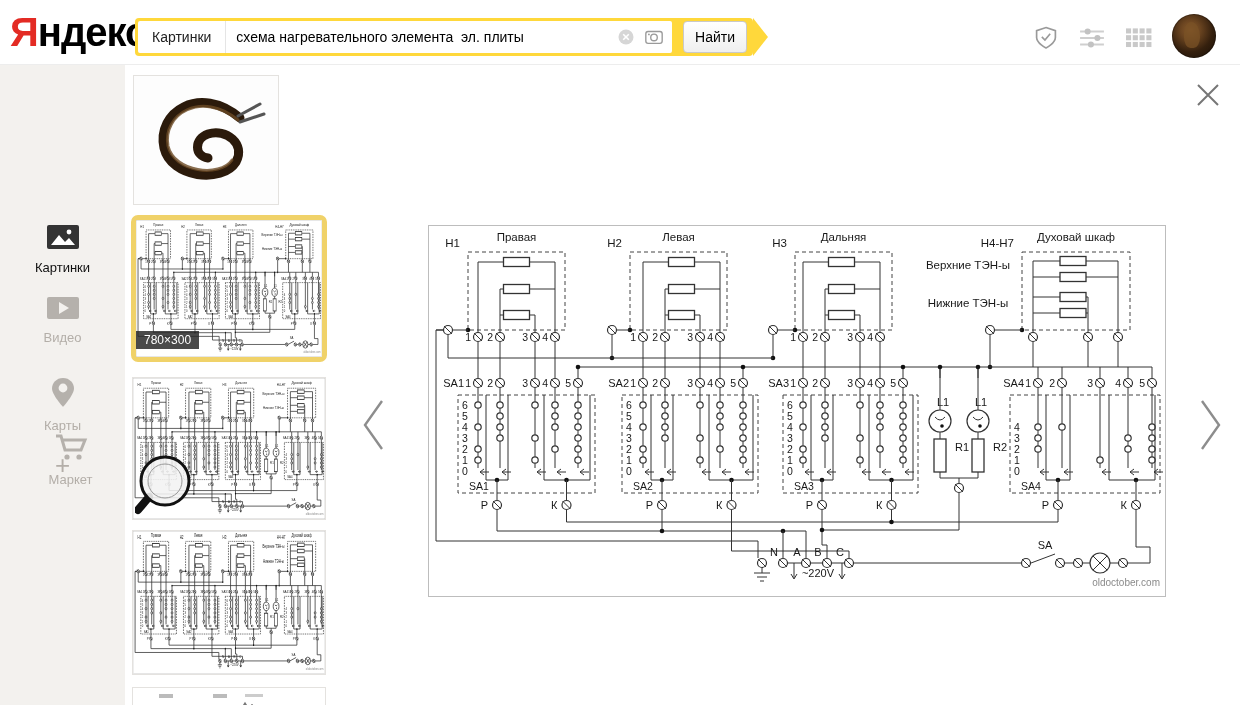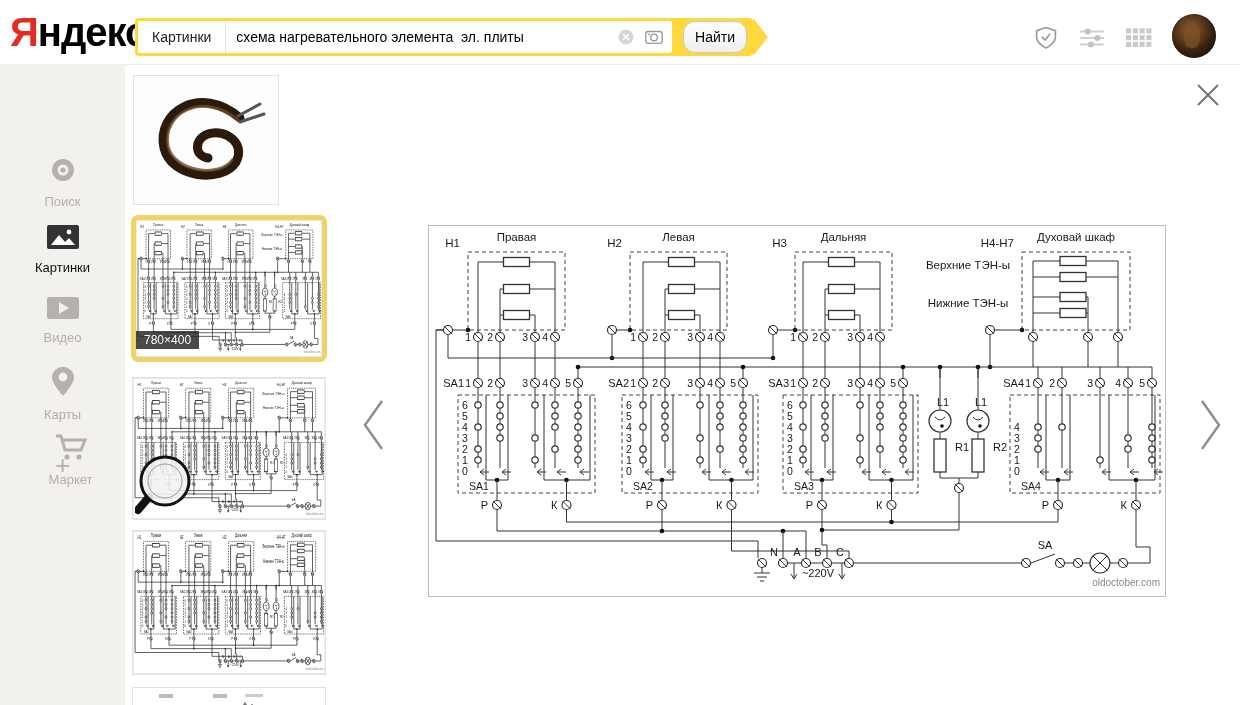--- a/index.html
+++ b/index.html
@@ -21,21 +21,21 @@
                 border-left:15px solid #ffd83b; }
   #search-field { position:absolute; left:3px; top:3px; width:534px; height:32px; background:#fff;
                   border-radius:2px; display:flex; align-items:center; }
   #scope-tab { padding:0 14px; font-size:14px; color:#222; line-height:32px;
                border-right:1px solid #e5e5e5; white-space:nowrap; cursor:pointer; }
   #query { flex:1; border:0; outline:none; font-size:14px; color:#000; padding:0 6px 0 10px;
            font-family:"Liberation Sans",sans-serif; }
   .field-ic { width:20px; height:20px; margin-right:8px; cursor:pointer; flex:0 0 auto; }
   #find-btn { position:absolute; left:548px; top:3px; width:64px; height:32px;
               background:linear-gradient(#ffffff,#efefef); border:1px solid #c9c9c9;
-              border-radius:12px; font-size:14px; color:#000; cursor:pointer;
+              border-radius:4px; font-size:14px; color:#000; cursor:pointer;
               font-family:"Liberation Sans",sans-serif; }
   .hdr-ic { position:absolute; top:26px; width:26px; height:24px; cursor:pointer; }
   #avatar { position:absolute; left:1172px; top:14px; width:44px; height:44px; border-radius:50%;
             cursor:pointer; overflow:hidden;
             background:radial-gradient(circle at 42% 36%, #8a5c2e 0%, #6a4420 26%, #35200e 58%, #140d06 100%);
             box-shadow:inset 0 0 0 1px rgba(0,0,0,.25); }
   #avatar::after { content:""; position:absolute; left:12px; top:8px; width:16px; height:26px;
                    background:#7a5226; border-radius:45% 55% 40% 40%; opacity:.75; }
 
   
@@ -135,35 +135,30 @@
       <rect x="18" y="6" width="4.5" height="4.5" fill="#c9c9c9"></rect>
       <rect x="0" y="12" width="4.5" height="4.5" fill="#c9c9c9"></rect>
       <rect x="6" y="12" width="4.5" height="4.5" fill="#c9c9c9"></rect>
       <rect x="12" y="12" width="4.5" height="4.5" fill="#c9c9c9"></rect>
       <rect x="18" y="12" width="4.5" height="4.5" fill="#c9c9c9"></rect>
     </svg>
   <div id="avatar"></div>
 </div>
 
 <div id="sidebar">
-    <div class="side-item" style="top: 90px;"><span><svg width="30" height="30" viewBox="0 0 30 30">
-          <circle cx="15" cy="15" r="11" fill="#b5b1ac"></circle>
-          <circle cx="15" cy="15" r="5.5" fill="#f3f1ee"></circle>
-          <circle cx="15" cy="15" r="2.6" fill="#b5b1ac"></circle>
-        </svg></span><span class="lbl">Поиск</span></div>
     <div class="side-item active" style="top: 160px;"><span><svg width="32" height="26" viewBox="0 0 32 26">
           <rect width="32" height="24" rx="2" fill="#333"></rect>
           <circle cx="22" cy="7" r="2.4" fill="#fff"></circle>
           <path d="M4 20 L12 10 L18 17 L22 13 L28 20 Z" fill="#fff"></path>
         </svg></span><span class="lbl">Картинки</span></div>
     <div class="side-item" style="top: 232px; text-align: center;"><span><svg width="32" height="24" viewBox="0 0 32 24">
           <rect width="32" height="22" rx="2" fill="#b5b1ac"></rect>
           <path d="M12 5 L22 11 L12 17 Z" fill="#f3f1ee"></path>
         </svg></span><span class="lbl">Видео</span></div>
-    <div class="side-item" style="top: 301px;"><span><svg width="26" height="32" viewBox="0 0 26 32">
+    <div class="side-item" style="top: 312px;"><span><svg width="26" height="32" viewBox="0 0 26 32">
           <path d="M13 1 C6.4 1 2 6 2 11.6 C2 18 13 30 13 30 C13 30 24 18 24 11.6 C24 6 19.6 1 13 1 Z" fill="#b5b1ac"></path>
           <circle cx="13" cy="11" r="4.4" fill="#f3f1ee"></circle>
         </svg></span><span class="lbl">Карты</span></div>
     <div class="side-item" style="top: 368px; padding-left: 16px;"><span><svg width="34" height="30" viewBox="0 0 34 30">
           <path d="M2 3 H7 L11 17 H27 L31 7 H9" fill="none" stroke="#b5b1ac" stroke-width="3"></path>
           <circle cx="13" cy="24" r="2.6" fill="#b5b1ac"></circle>
           <circle cx="25" cy="24" r="2.6" fill="#b5b1ac"></circle>
         </svg></span><span class="lbl">Маркет</span></div>
     <div id="side-plus">+</div>
   </div>
@@ -673,21 +668,21 @@
         <path d="M655 338 H662" class="w"></path>
         <circle cx="672" cy="338" r="10" class="term"></circle>
         <path d="M665 331 L679 345" class="w"></path>
         <path d="M679 331 L665 345" class="w"></path>
         <path d="M682 338 H690" class="w"></path>
         <circle cx="695" cy="338" r="4.5" class="term"></circle>
         <path d="M691 334L699 342" class="w"></path>
         <path d="M700 338 H722" class="w"></path>
         <text x="732" y="361" text-anchor="end" class="credit">oldoctober.com</text>
       </svg>
-    <div id="size-badge">780×400</div>
+    <div id="size-badge">780×300</div>
   </div>
 
   <div class="thumb" id="thumb-3">
     <svg class="mini" width="192" height="141" viewBox="0 0 738 372" preserveAspectRatio="none">
         <rect x="0.5" y="0.5" width="737" height="371" class="frame"></rect>
         <path d="M40 27 H137 V105 H40 Z" class="dash"></path>
         <text x="88.5" y="16" text-anchor="middle" class="stt">Правая</text>
         <text x="32" y="22" text-anchor="end" class="stt">H1</text>
         <rect x="75.5" y="32.5" width="26" height="9" class="res"></rect>
         <rect x="75.5" y="59.5" width="26" height="9" class="res"></rect>

